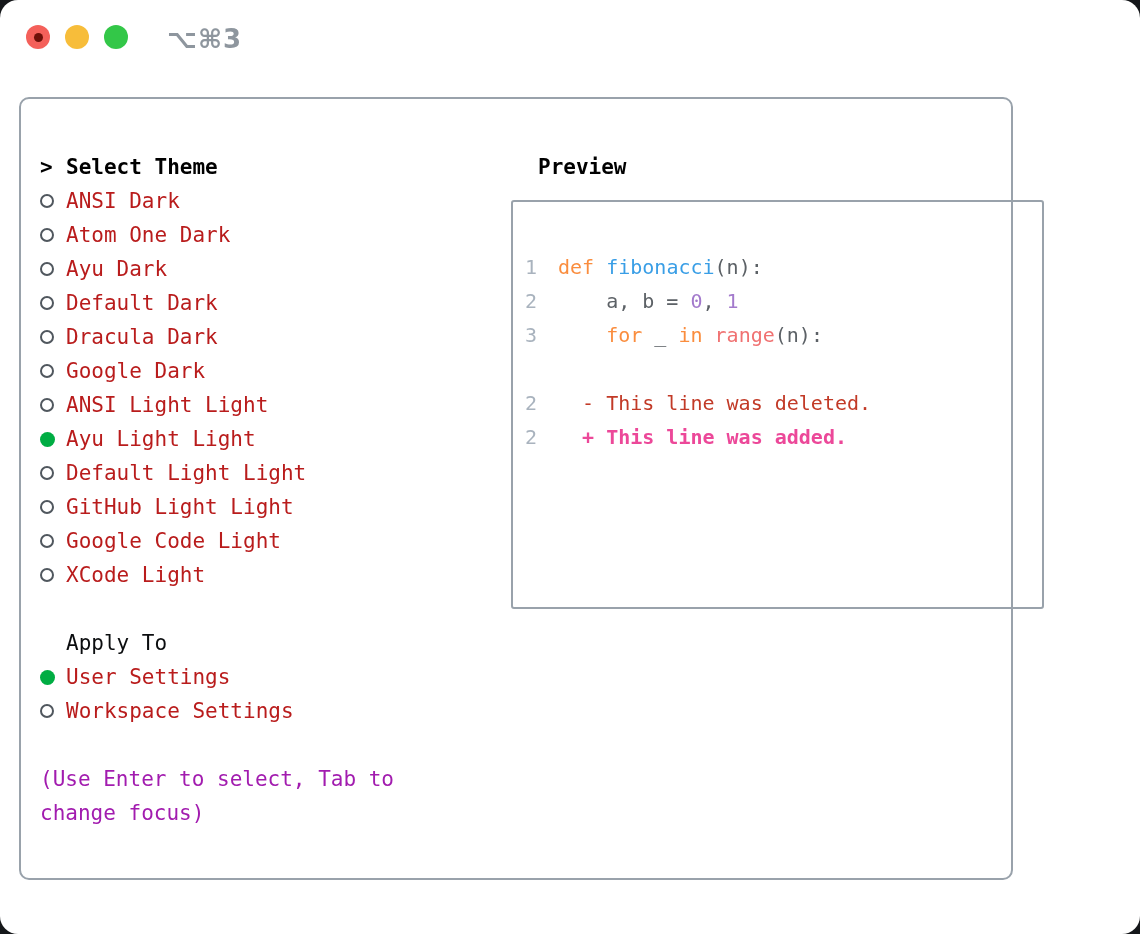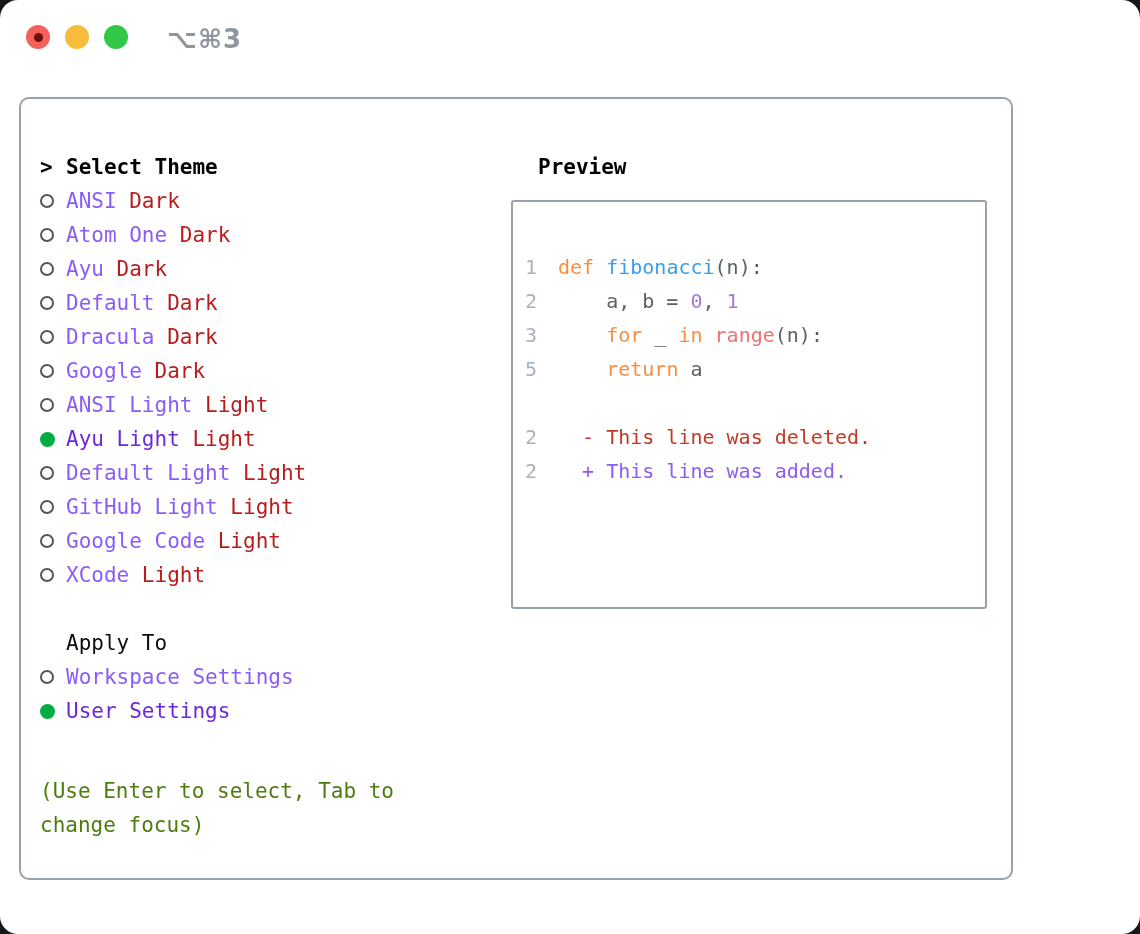--- a/index.html
+++ b/index.html
@@ -92,46 +92,46 @@
     border-radius: 50%;
     display: inline-block;
   }
   .circle.sel {
     width: 15px; height: 15px;
     border: none;
     background: #00ad43;
   }
   .section-title { font-weight: bold; color: #000000; }
   .apply-title   { color: #0b0d0f; }
-  .t-name    { color: #8b5cf6; }
-  .t-name.sel { color: #6d28d9; }
+  .t-name    { color: #b91c1c; }
+  .t-name.sel { color: #b91c1c; }
   .t-variant { color: #b91c1c; }
   .hint {
-    margin-top: 12px;
+    margin-top: 0;
     width: 420px;
-    color: #4d7c0f;
+    color: #a21caf;
     white-space: normal;
   }
   .spacer { height: 34px; }
   
   .preview-label {
     position: absolute;
     left: 481px; top: 51px;
     height: 34px;
     display: flex;
     align-items: center;
     font-size: 21px;
     font-weight: bold;
     color: #000000;
     margin-left: 36px;
   }
   .preview-box {
     position: absolute;
     left: 490px; top: 101px;
-    width: 476px; height: 409px;
+    width: 533px; height: 409px;
     border: 2px solid #99a2ab;
     border-radius: 3px;
     box-sizing: border-box;
     padding: 48px 0 0 12px;
     overflow: hidden;
   }
   .code-line {
     height: 34px;
     font-size: 20px;
     line-height: 34px;
@@ -142,21 +142,21 @@
     width: 33px;
     color: #a9b3be;
   }
   .tok-plain { color: #5c6166; }
   .tok-kw    { color: #fa8d3e; }
   .tok-fn    { color: #399ee6; }
   .tok-rng   { color: #f07171; text-align: right; }
   .tok-num   { color: #a37acc; }
   .tok-ctx   { color: #8a9199; }
   .tok-del   { color: #c23a27; margin-top: 20px; }
-  .tok-add   { color: #8b5cf6; }
+  .tok-add   { color: #ec4899; font-weight: bold; }
 </style>
 </head>
 <body>
 
 <div class="window">
 
   <div class="titlebar">
     <div class="lights">
       <div class="light close"></div>
       <div class="light min"></div>
@@ -189,37 +189,36 @@
         </div>
 
       <div class="spacer"></div>
 
       <div class="row">
         <span class="marker"></span>
         <span class="apply-title">Apply To</span>
       </div>
 
       <div id="apply-list">
+          <div class="row"><span class="marker"><span class="circle sel"></span></span><span class="t-name sel">User Settings</span></div>
           <div class="row"><span class="marker"><span class="circle"></span></span><span class="t-name">Workspace Settings</span></div>
-          <div class="row"><span class="marker"><span class="circle sel"></span></span><span class="t-name sel">User Settings</span></div>
         </div>
 
       <div class="spacer"></div>
 
       <div class="hint">(Use Enter to select, Tab to change focus)</div>
     </div>
 
     <div class="preview-label">Preview</div>
 
     <div class="preview-box">
       <div id="code-lines">
           <div class="code-line"><span class="ln">1</span><span class="tok-kw">def</span><span class="tok-plain"> </span><span class="tok-fn">fibonacci</span><span class="tok-plain">(n):</span></div>
           <div class="code-line"><span class="ln">2</span><span class="tok-plain">    a, b = </span><span class="tok-num">0</span><span class="tok-plain">, </span><span class="tok-num">1</span></div>
           <div class="code-line"><span class="ln">3</span><span class="tok-plain">    </span><span class="tok-kw">for</span><span class="tok-plain"> _ </span><span class="tok-kw">in</span><span class="tok-plain"> </span><span class="tok-rng">range</span><span class="tok-plain">(n):</span></div>
-          <div class="code-line"><span class="ln">5</span><span class="tok-plain">    </span><span class="tok-kw">return</span><span class="tok-plain"> a</span></div>
           <div class="code-line"><span class="ln"></span></div>
           <div class="code-line"><span class="ln">2</span><span class="tok-del">  - This line was deleted.</span></div>
           <div class="code-line"><span class="ln">2</span><span class="tok-add">  + This line was added.</span></div>
         </div>
     </div>
 
   </div>
 </div>
 
 </body></html>

